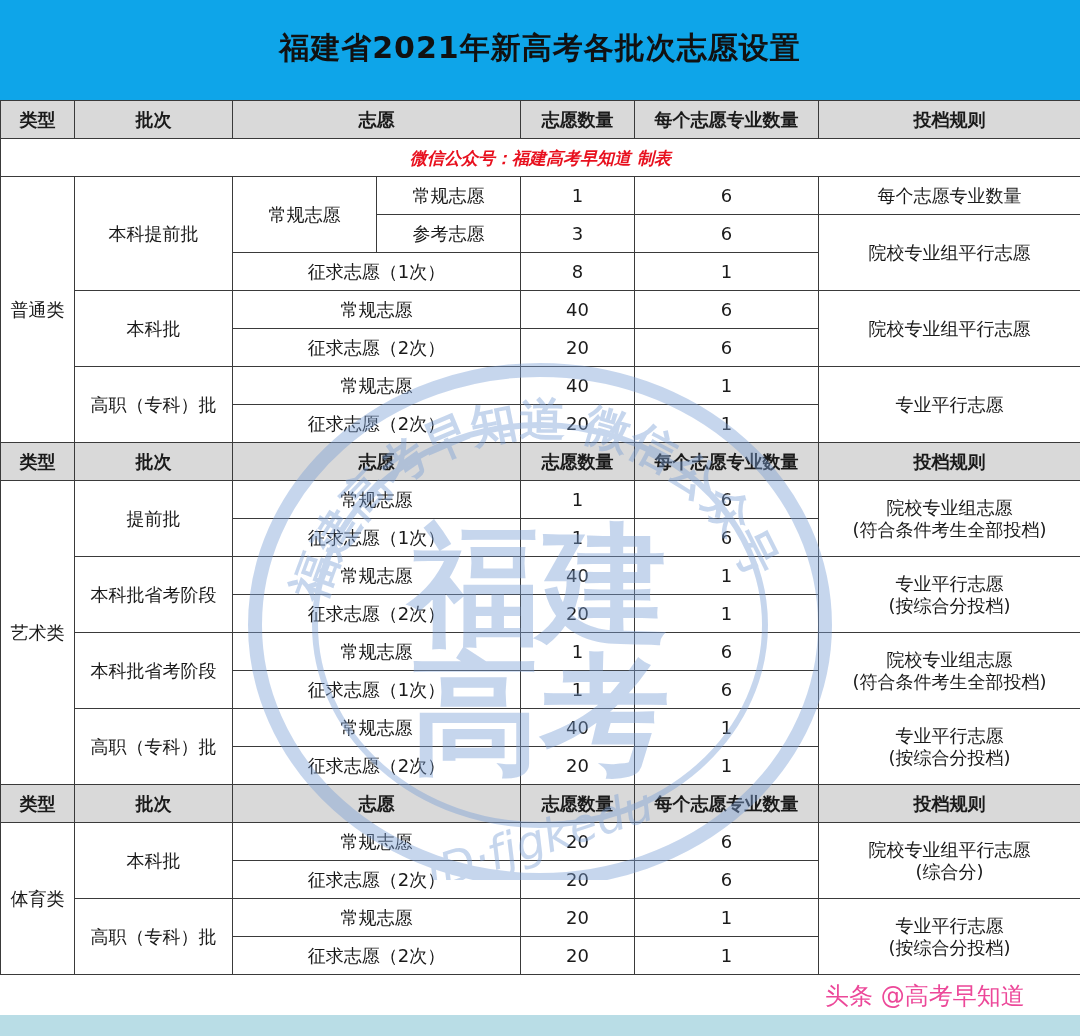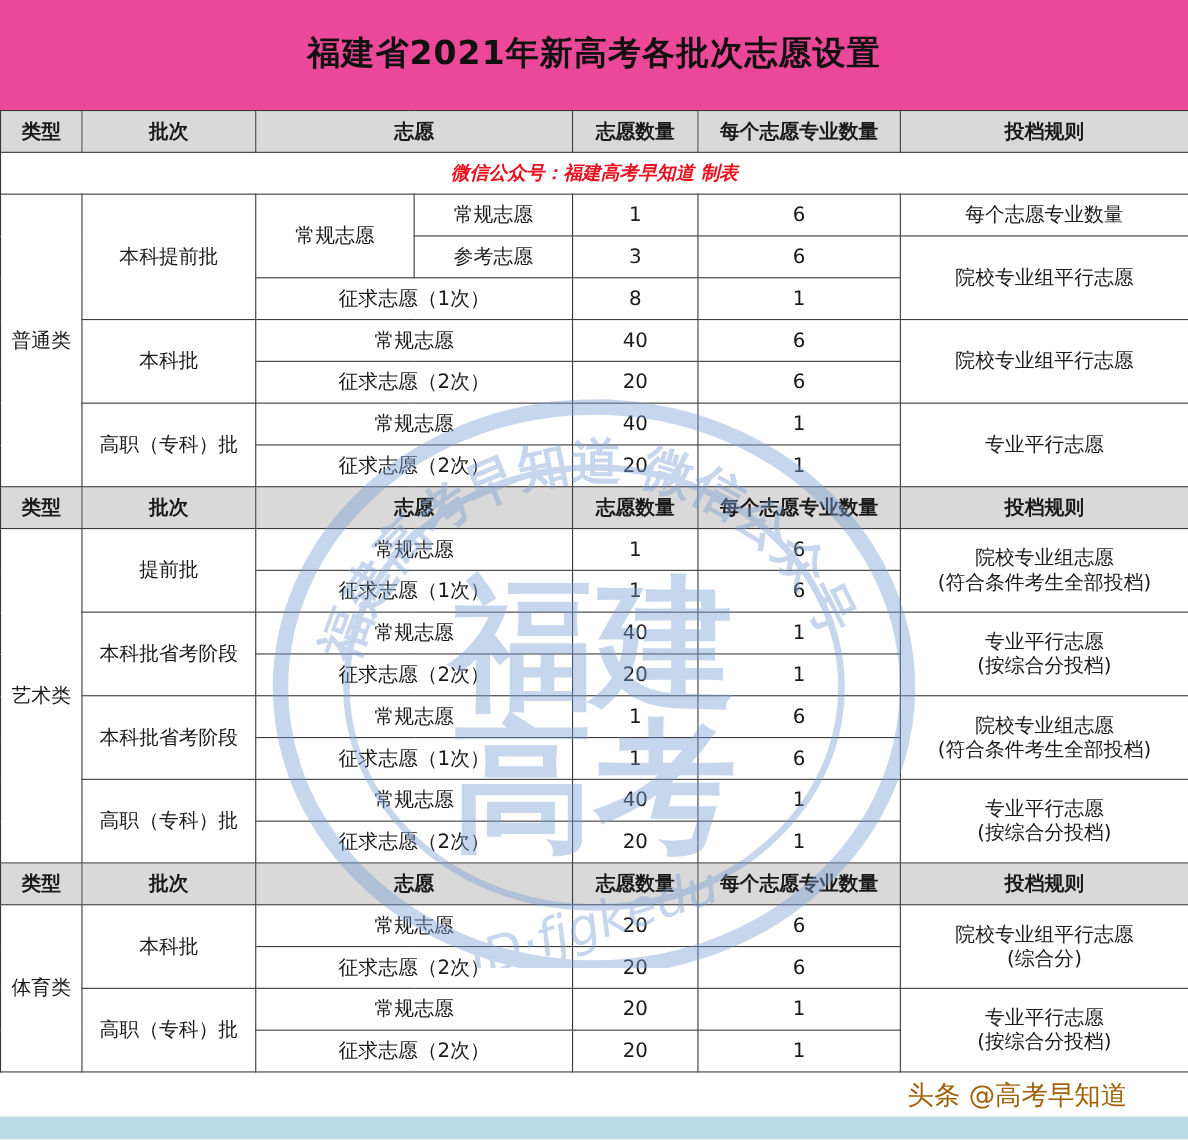--- a/index.html
+++ b/index.html
@@ -1,26 +1,26 @@
 <!DOCTYPE html>
 <html><head>
 <meta charset="utf-8">
 <style>
   html, body { margin:0; padding:0; }
   body { width:1080px; height:1036px; position:relative; overflow:hidden; background:#ffffff;
          font-family:"DejaVu Sans","Liberation Sans",sans-serif; color:#1a1a1a; }
-  .banner { position:absolute; left:0; top:0; width:1080px; height:100px; background:#ec4899; }
+  .banner { position:absolute; left:0; top:0; width:1080px; height:100px; background:#0ea5e9; }
   .banner .title { position:absolute; left:0; right:0; top:28px; text-align:center; font-size:30px; font-weight:bold; color:#111; letter-spacing:1px; }
   .bottom-band { position:absolute; left:0; top:1015px; width:1080px; height:21px; background:#b9dde6; }
   table.grid { position:absolute; left:0; top:100px; border-collapse:collapse; table-layout:fixed; width:1080px; }
   table.grid td { border:1.5px solid #3a3a3a; text-align:center; vertical-align:middle; font-size:18px; padding:0; height:37px; line-height:22px; overflow:hidden; }
   tr.hdr td { background:#d9d9d9; font-weight:bold; font-size:18px; height:37px; }
   tr.note td { color:#e8101e; font-weight:bold; font-size:17px; height:37px;font-style:italic; }
   .watermark { position:absolute; left:245px; top:360px; width:590px; height:520px; pointer-events:none; opacity:0.42; }
-  .credit { position:absolute; left:825px; top:980px; font-size:24px; color:#a16207; background:transparent;
+  .credit { position:absolute; left:825px; top:980px; font-size:24px; color:#ec4899; background:transparent;
             text-shadow:0 0 2px #fff, 0 0 2px #fff, 1px 1px 0 #fff, -1px -1px 0 #fff; }
   .sub { display:block;text-align:center; }
 </style>
 </head>
 <body>
 
 <div class="banner">
   <div class="title">福建省2021年新高考各批次志愿设置</div>
 </div>
 

